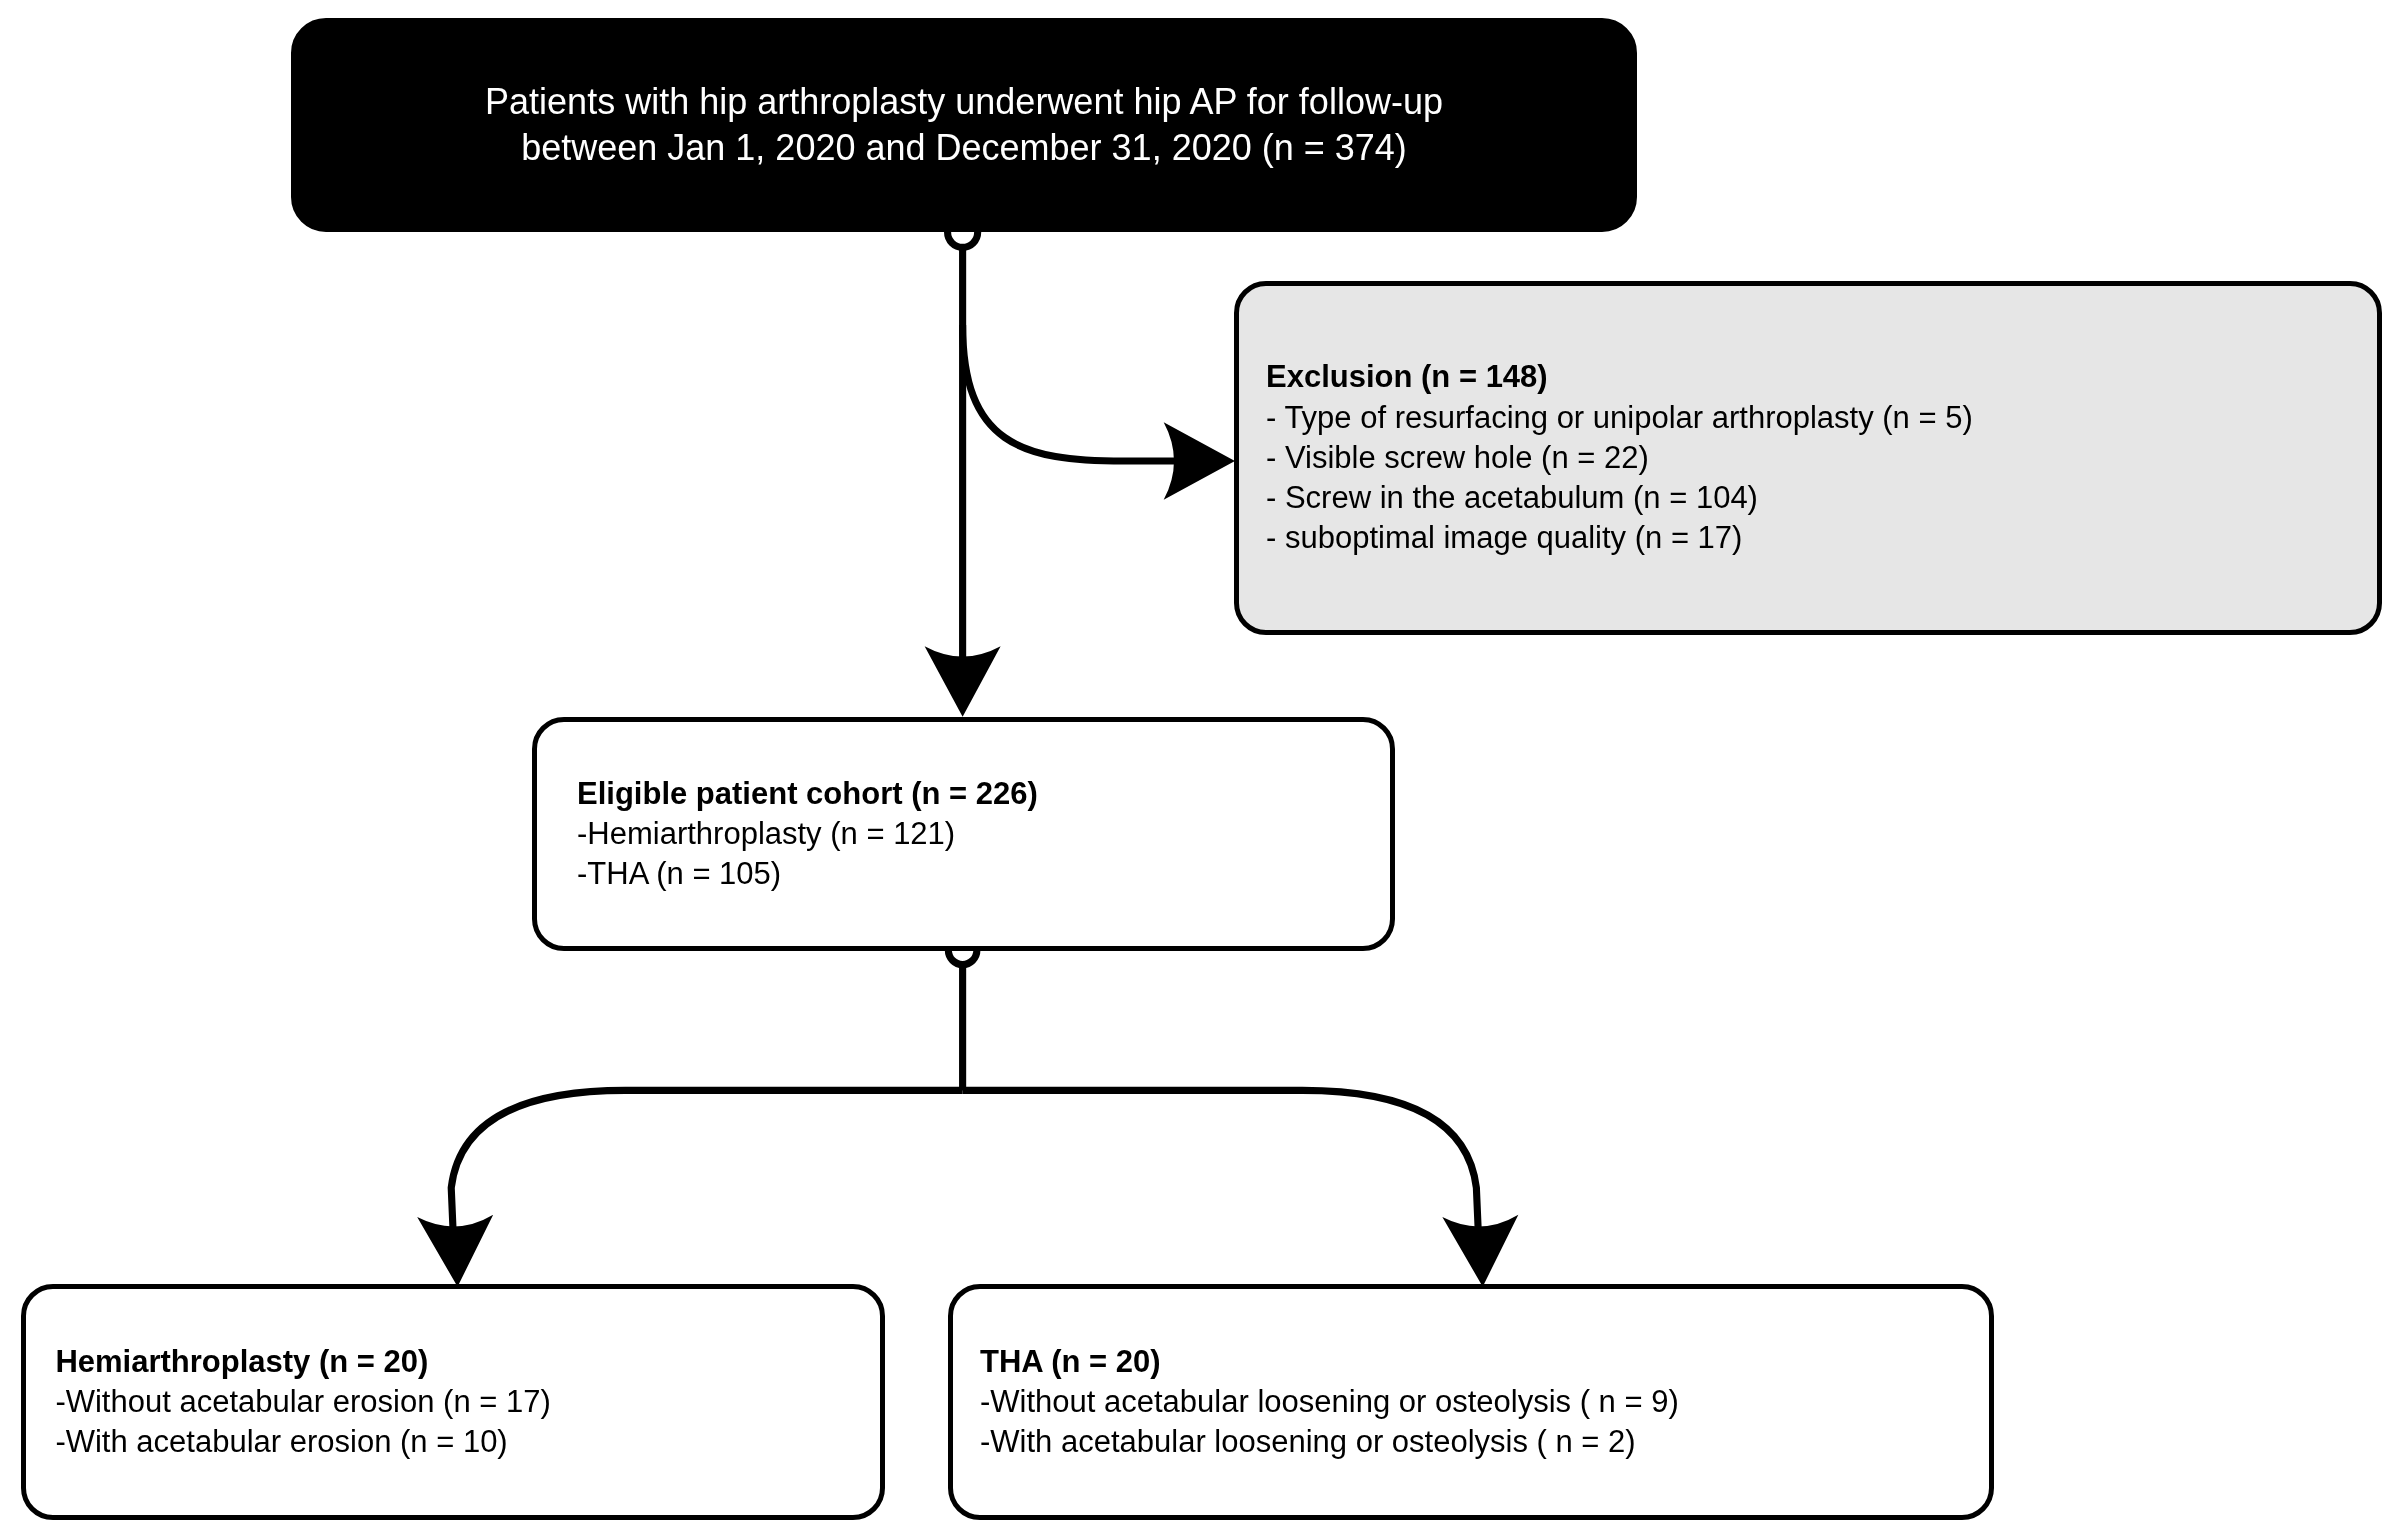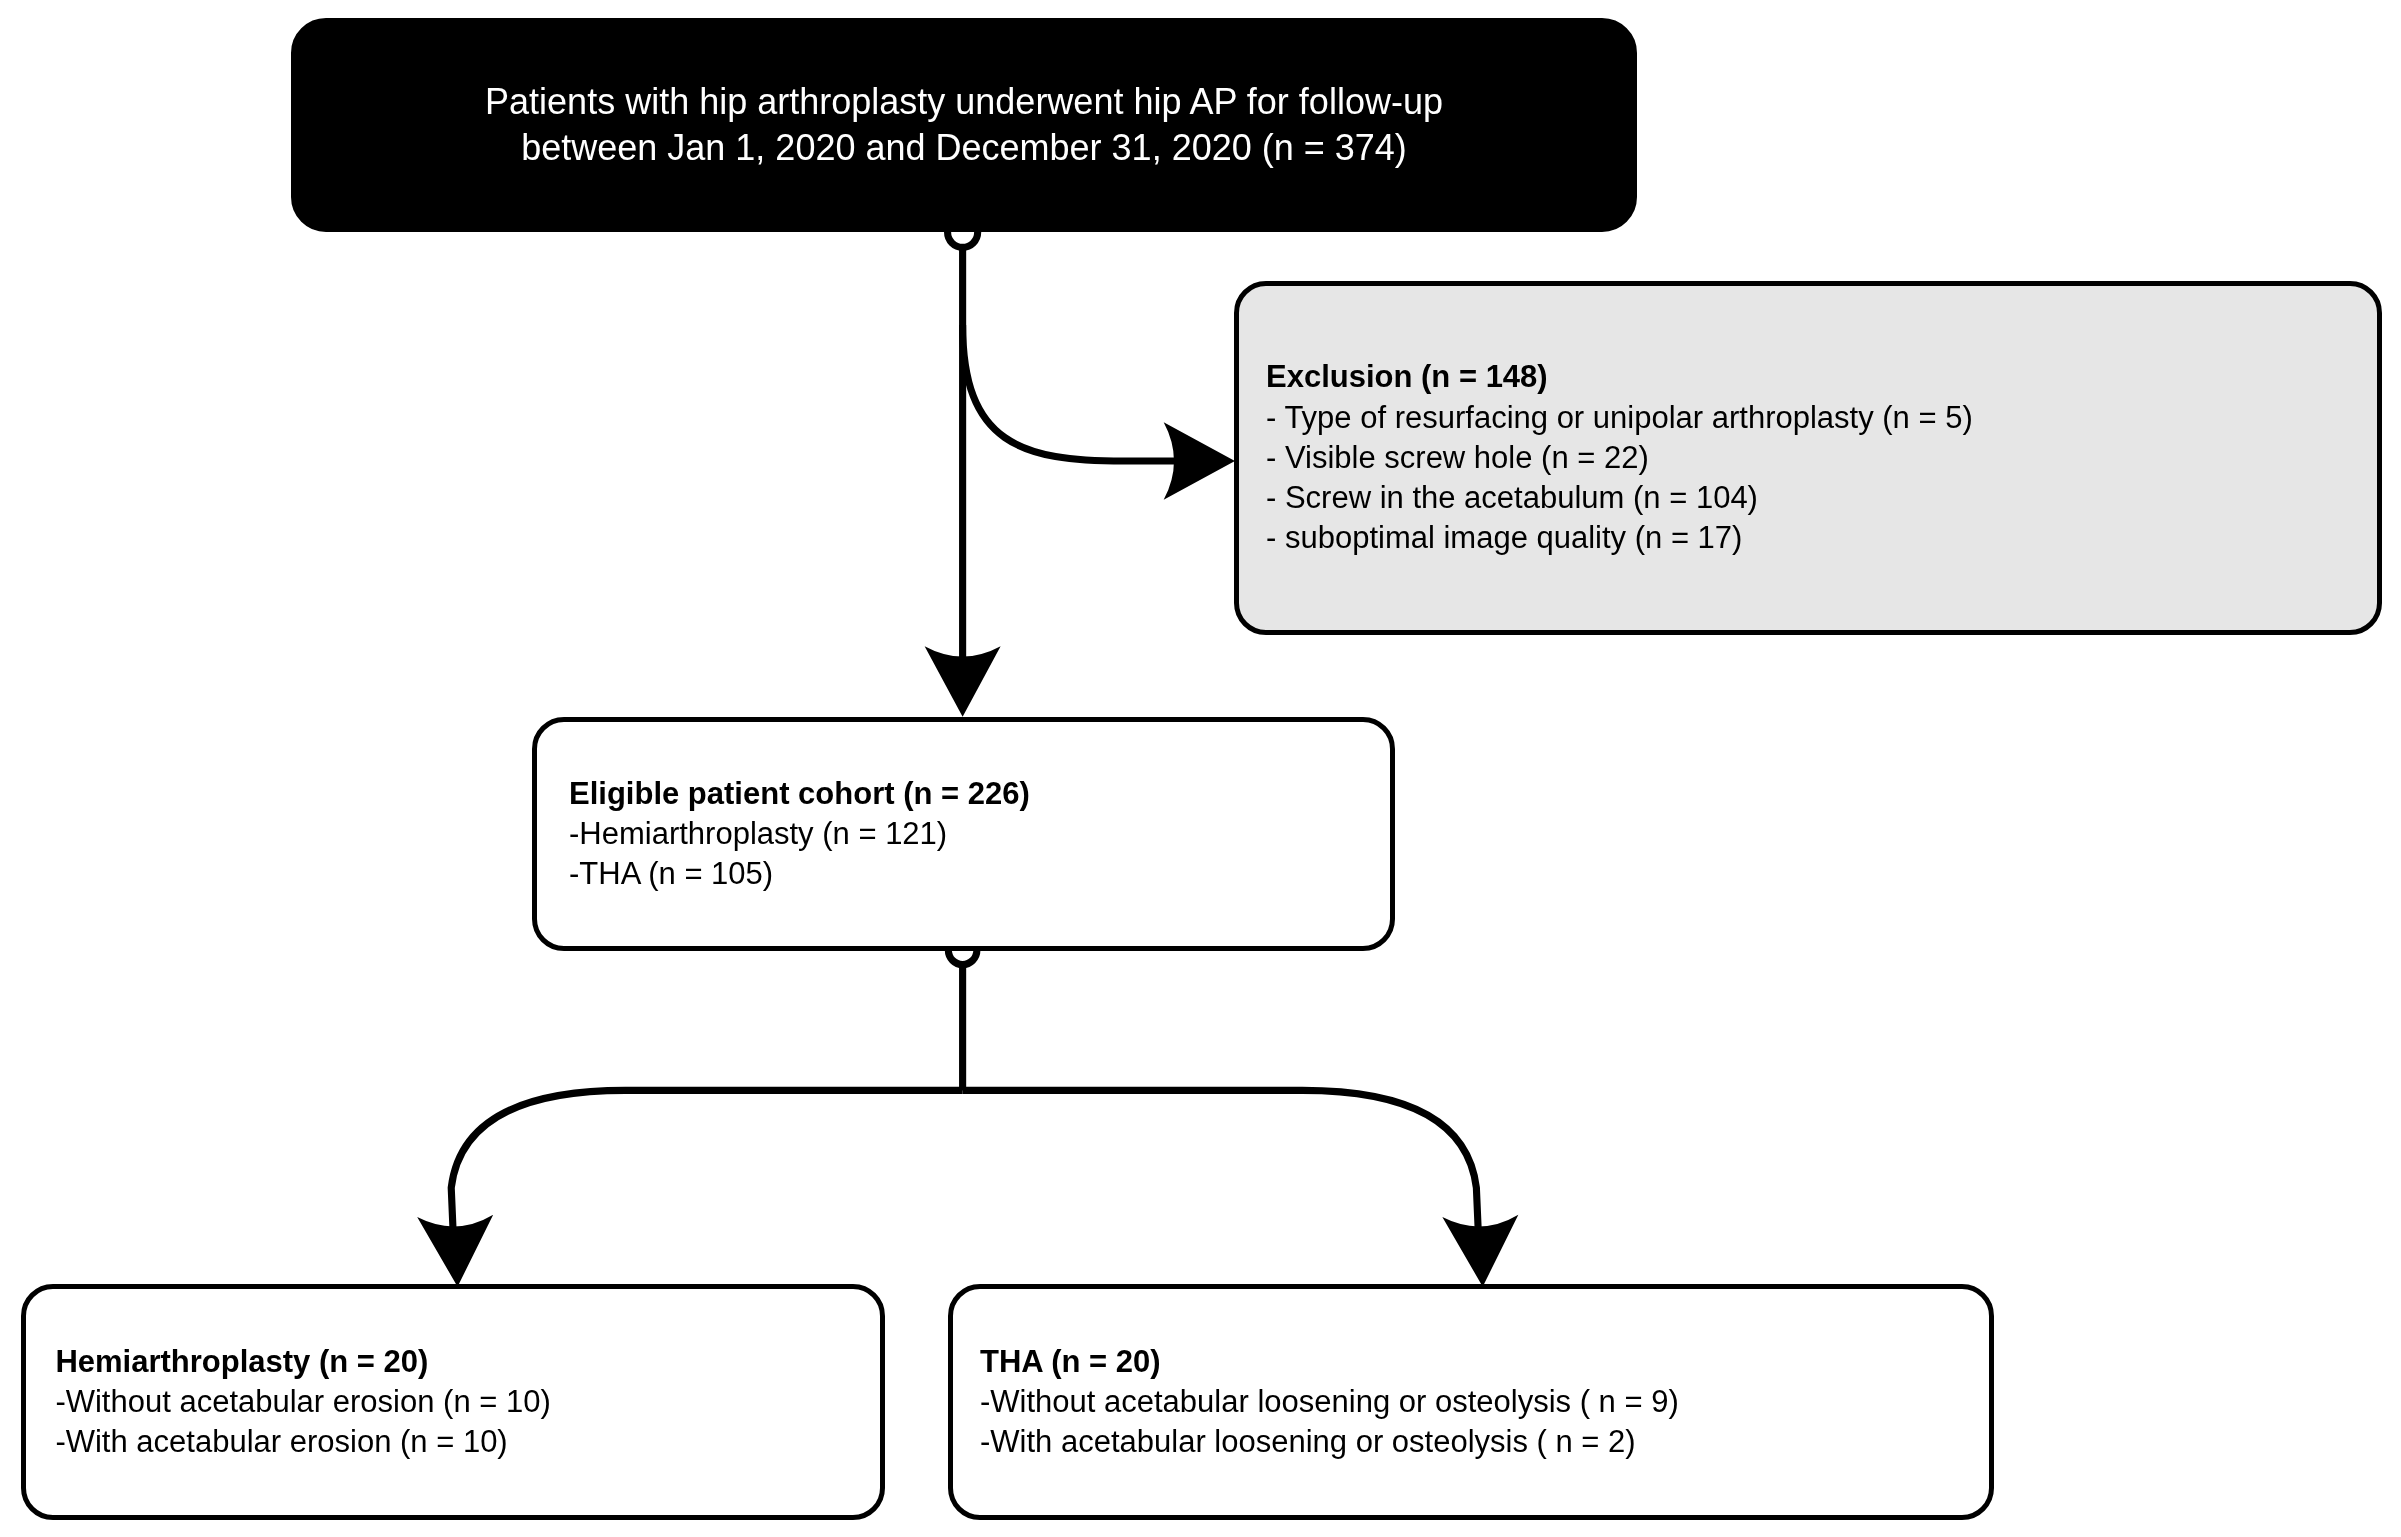--- a/index.html
+++ b/index.html
@@ -57,21 +57,21 @@
   .ln-title {
     font-weight: bold;
   }
   .ln-dark {
     font-size: 36px;
     line-height: 1.28;
     color: #ffffff;
     white-space: nowrap;
   }
   .pad-l { padding-left: 27px; }
-  .pad-l2 { padding-left: 32px; }
+  .pad-l2 { padding-left: 40px; }
   .pad-l3 { padding-left: 29px; }
   .pad-l4 { padding-left: 27px; }
 </style>
 </head>
 <body>
 
 <div id="canvas">
 
   <svg id="edges" viewBox="0 0 3033 1942" width="2401" height="1538" xmlns="http://www.w3.org/2000/svg">
 
@@ -109,21 +109,21 @@
   </div>
 
   <div class="node node-white" style="left:532px; top:717px; width:863px; height:234px;">
     <div class="ln ln-title pad-l2">Eligible patient cohort (n = 226)</div>
     <div class="ln pad-l2">-Hemiarthroplasty (n = 121)</div>
     <div class="ln pad-l2">-THA (n = 105)</div>
   </div>
 
   <div class="node node-white" style="left:21.4px; top:1284px; width:864px; height:236px;">
     <div class="ln ln-title pad-l3">Hemiarthroplasty (n = 20)</div>
-    <div class="ln pad-l3">-Without acetabular erosion (n = 10)</div>
+    <div class="ln pad-l3">-Without acetabular erosion (n = 17)</div>
     <div class="ln pad-l3">-With acetabular erosion (n = 10)</div>
   </div>
 
   <div class="node node-white" style="left:948px; top:1284px; width:1046px; height:236px;">
     <div class="ln ln-title pad-l4">THA (n = 20)</div>
     <div class="ln pad-l4">-Without acetabular loosening or osteolysis ( n = 9)</div>
     <div class="ln pad-l4">-With acetabular loosening or osteolysis ( n = 2)</div>
   </div>
 
 </div>

